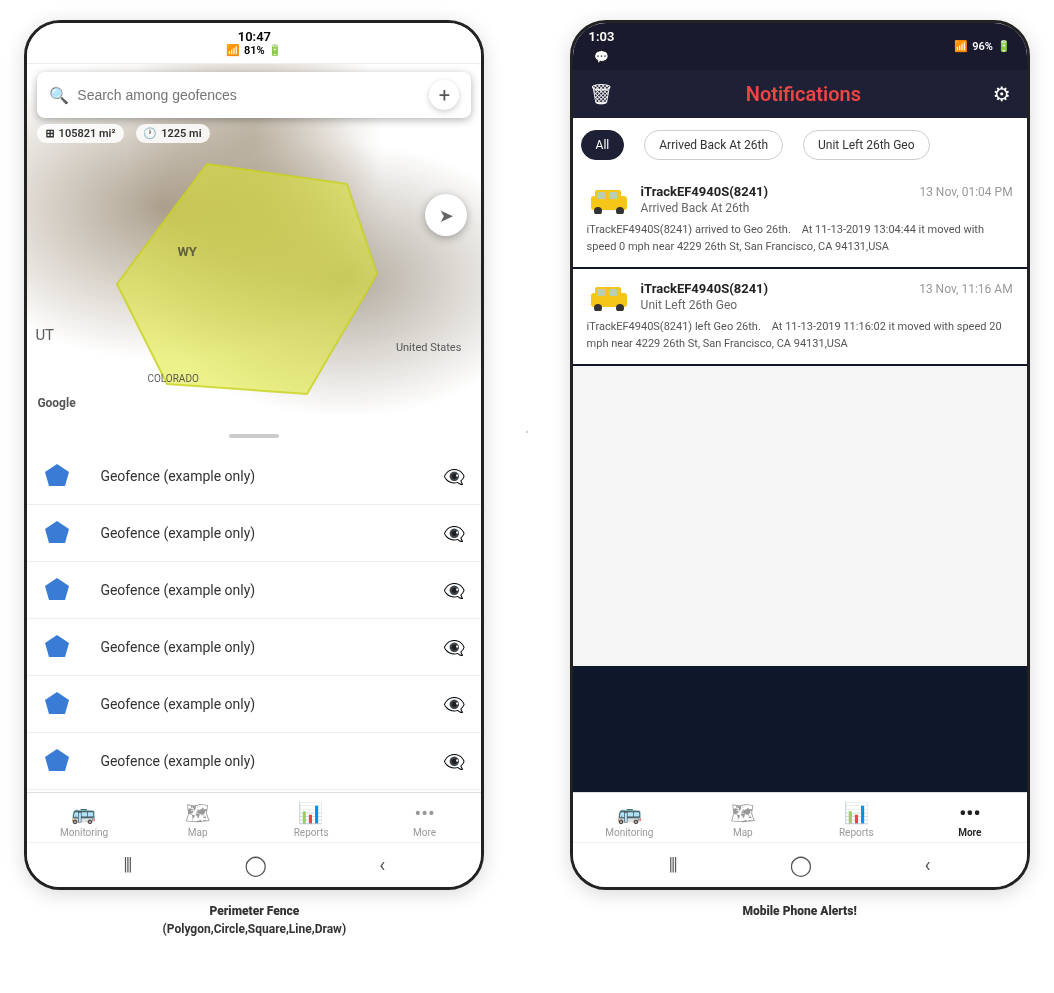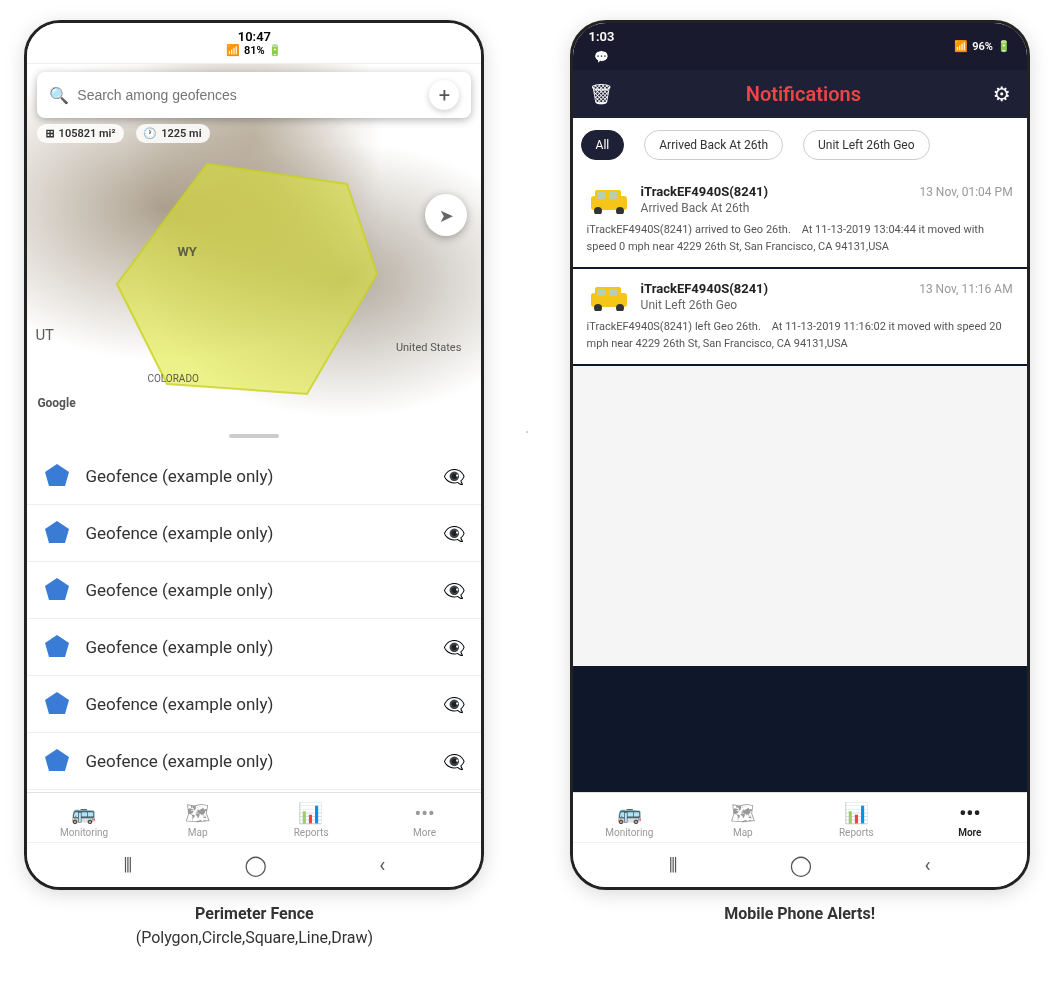--- a/index.html
+++ b/index.html
@@ -224,22 +224,23 @@
     }
 
     .geo-icon {
       width: 28px;
       height: 28px;
       flex-shrink: 0;
     }
 
     .geo-name {
       flex: 1;
-      font-size: 17px;
-      color: #333;
+      font-size: 14px;
+      color: #333;
+      margin-left: 15px;
     }
 
     .geo-eye {
       font-size: 18px;
       color: #999;
     }
 
     
     .bottom-nav {
       background: #fff;
@@ -374,24 +375,25 @@
     }
 
     .notif-body {
       font-size: 11px;
       color: #555;
       line-height: 1.5;
       padding-left: 0;
     }
 
     .caption {
-      font-size: 16px;
+      font-size: 12px;
       text-align: center;
       color: #333;
       line-height: 1.5;
+      font-weight: bold;
     }
   </style>
 </head>
 <body>
 
 <div class="phone-wrapper">
   <div class="phone">
 
     <div class="status-bar light">
       <span>10:47</span>

